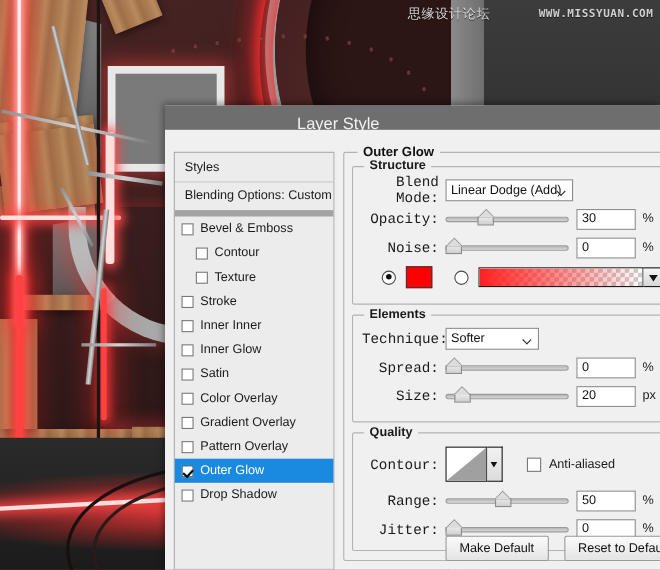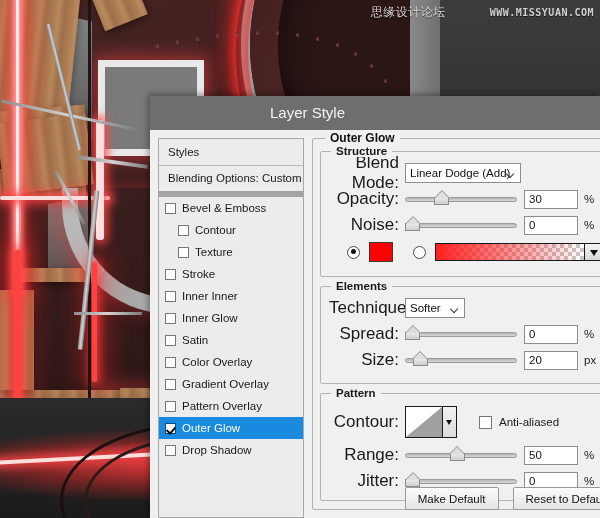--- a/index.html
+++ b/index.html
@@ -70,21 +70,21 @@
   #watermark{position:absolute;right:6px;top:4px;display:flex;align-items:center;gap:8px;
     font-size:11px;color:#c9c9c9;letter-spacing:.5px;z-index:50;
     text-shadow:0 1px 0 rgba(0,0,0,.6);}
   #watermark .wm-cn{font-family:"DejaVu Sans",sans-serif;font-size:12px;font-weight:400;color:#d8d8d8;}
   #watermark .wm-url{font-family:"DejaVu Sans Mono",monospace;font-size:10px;font-weight:700;color:#d0d0d0;padding-left:36px;}
 
   
   #dialog{position:absolute;left:150px;top:96px;width:450px;height:422px;
     background:#f0f0f0;z-index:100;
     box-shadow:-2px -2px 6px rgba(0,0,0,.35);}
-  #titlebar{height:34px;background:#6e6e6e;position:relative;}
+  #titlebar{height:22px;background:#6e6e6e;position:relative;}
   #titlebar .title{position:absolute;left:0;right:0;top:0;height:34px;
     line-height:34px;text-align:center;color:#f2f2f2;font-size:15px;
     padding-right:135px;box-sizing:border-box;}
   #dlgbody{position:absolute;left:0;top:34px;width:450px;height:388px;
     background:#f0f0f0;box-sizing:border-box;padding:8px 8px 0 8px;display:flex;}
 
   
   #styles-col{width:146px;flex:0 0 146px;display:flex;flex-direction:column;}
   #styles-list{border:1px solid #a8a8a8;background:#ececec;flex:1;
     display:flex;flex-direction:column;}
@@ -108,21 +108,21 @@
   .fieldset{border:1px solid #b3b3b3;border-radius:2px;position:relative;
     margin:0 0 9px 0;padding:4px 8px 8px 8px;}
   .fs-legend{position:absolute;top:-7px;left:10px;background:#f0f0f0;padding:0 5px;
     font-size:11.5px;font-weight:bold;color:#1a1a1a;}
   #og-wrap{border:1px solid #b3b3b3;border-radius:2px;position:relative;
     padding:12px 7px 6px 7px;margin-bottom:8px;}
   #og-legend{position:absolute;top:-8px;left:12px;background:#f0f0f0;padding:0 5px;
     font-size:12px;font-weight:bold;color:#111;}
 
   .row{display:flex;align-items:center;height:22px;margin-bottom:4px;}
-  .lbl{font-size:17px;color:#1a1a1a;text-align:right;flex:0 0 auto;padding-right:6px;}
+  .lbl{font-size:13px;color:#1a1a1a;text-align:right;flex:0 0 auto;padding-right:6px;font-family:Liberation Mono, monospace;}
   .lbl.w70{width:70px;}
 
   select.combo{font-family:"Liberation Sans",sans-serif;font-size:11.5px;
     height:20px;border:1px solid #8d8d8d;background:#fff;color:#111;
     padding:1px 2px 1px 4px;-webkit-appearance:none;appearance:none;
     background-image:none;}
   .combo-wrap{position:relative;display:inline-block;}
   .combo-wrap::after{content:"";position:absolute;right:8px;top:8px;
     width:5px;height:5px;border:solid #333;border-width:0 0 1.6px 1.6px;
     transform:rotate(-45deg);pointer-events:none;}
@@ -382,21 +382,21 @@
             <span class="grad-arrow"></span>
           </div>
         </div>
 
         <div class="fieldset" style="padding-top:10px;">
           <div class="fs-legend">Elements</div>
 
           <div class="row">
             <span class="lbl w70">Technique:</span>
             <span class="combo-wrap">
-              <select class="combo" style="width:60px;">
+              <select class="combo" style="width:85px;">
                 <option>Softer</option>
               </select>
             </span>
           </div>
 
           <div class="row">
             <span class="lbl w70">Spread:</span>
             <span class="slider">
               <span class="track"></span>
               <span class="knob" id="knob-spread" style="left: 0px;"></span>
@@ -410,21 +410,21 @@
             <span class="slider">
               <span class="track"></span>
               <span class="knob" id="knob-size" style="left: 7.76px;"></span>
             </span>
             <input class="num" value="20" style="">
             <span class="unit">px</span>
           </div>
         </div>
 
         <div class="fieldset" style="padding-top:10px;margin-bottom:2px;">
-          <div class="fs-legend">Pattern</div>
+          <div class="fs-legend">Quality</div>
 
           <div class="row" style="height:36px;">
             <span class="lbl w70">Contour:</span>
             <span class="contour-thumb"></span>
             <span class="contour-arrow"></span>
             <span style="display:flex;align-items:center;margin-left:22px;">
               <span class="cb2"></span>
               <span style="font-size:11.5px;color:#1a1a1a;">Anti-aliased</span>
             </span>
           </div>

